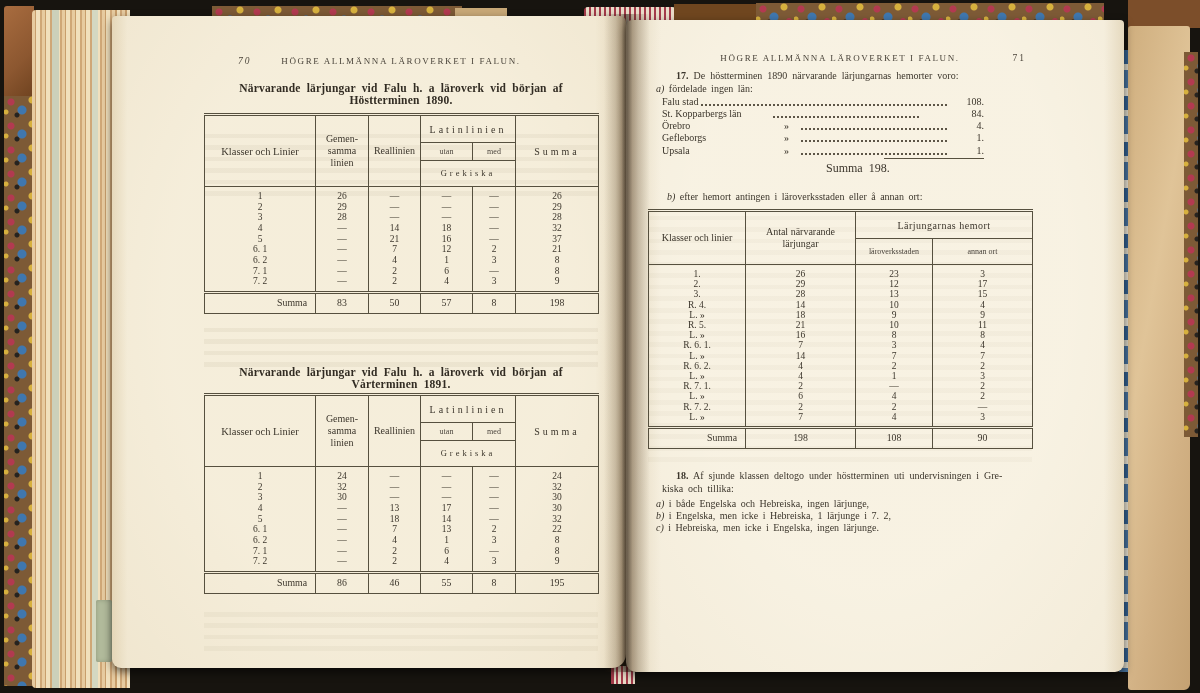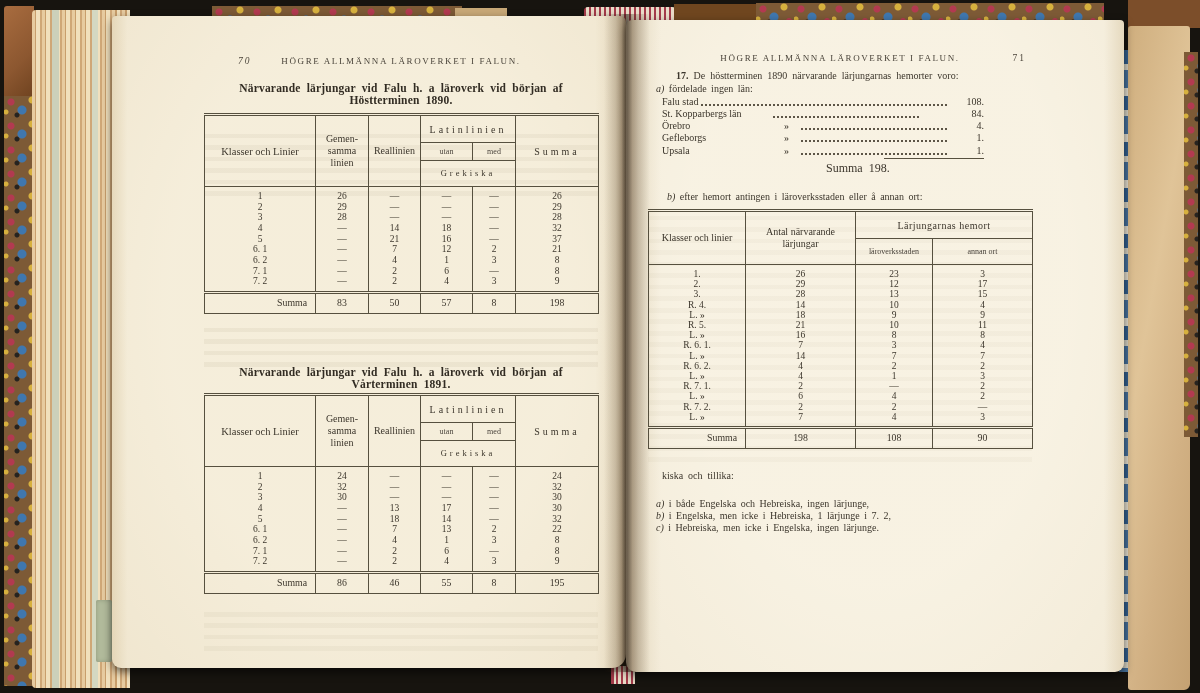--- a/index.html
+++ b/index.html
@@ -563,20 +563,21 @@
         <tr>
           <td class="flabel">Summa</td>
           <td>198</td>
           <td>108</td>
           <td>90</td>
         </tr>
       </tfoot>
     </table>
 
     <p class="para s18p">
+      <span class="tline tline1"><span class="snum">18.</span> <span>Af sjunde klassen deltogo under höstterminen uti undervisningen i Gre-</span></span>
       <span class="tline">kiska och tillika:</span>
     </p>
 
     <p class="s18item i0">
       <span class="ilabel">a)</span>
       <span>i både Engelska och Hebreiska, ingen lärjunge,</span>
     </p>
     <p class="s18item i1">
       <span class="ilabel">b)</span>
       <span>i Engelska, men icke i Hebreiska, 1 lärjunge i 7. 2,</span>

